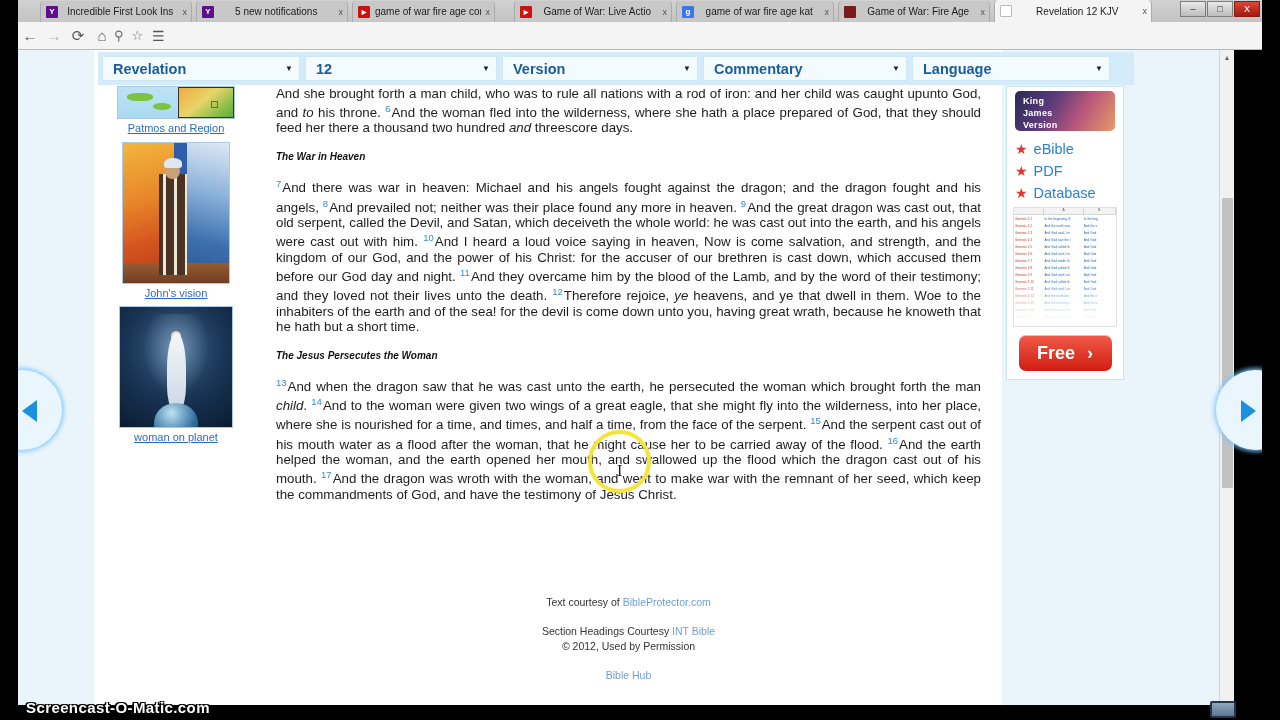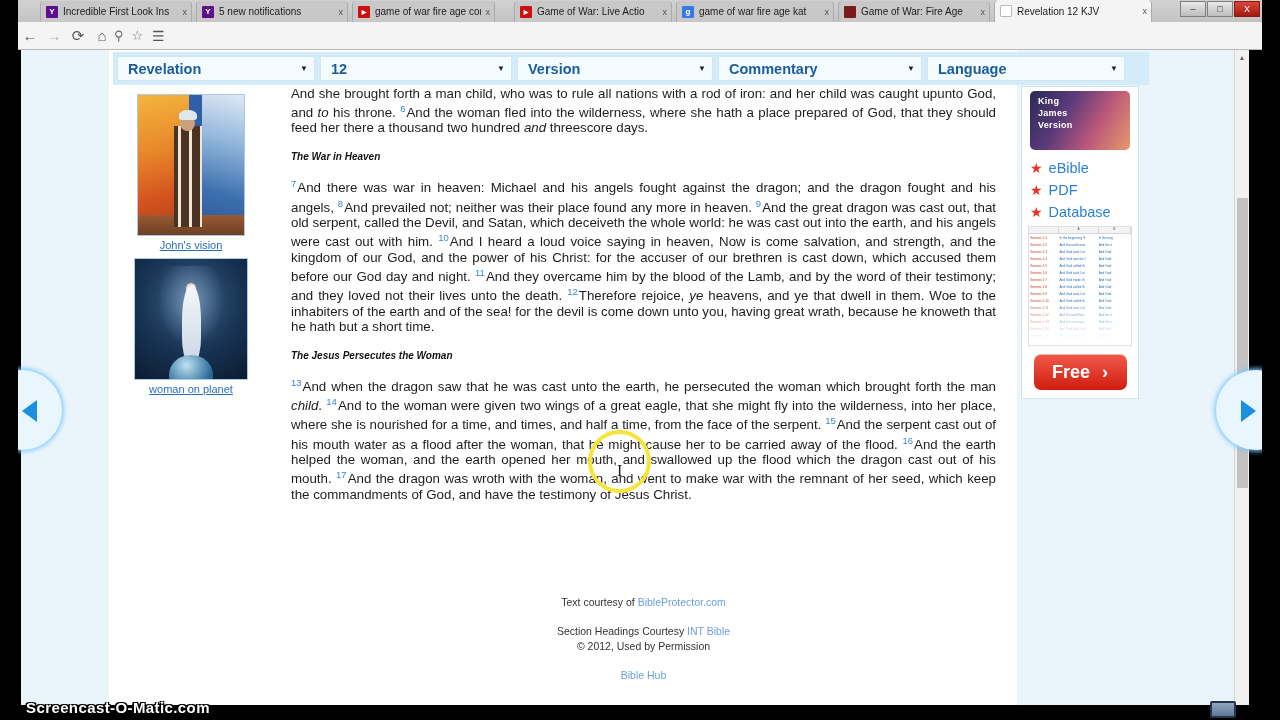--- a/index.html
+++ b/index.html
@@ -37,21 +37,21 @@
     border-radius: 1px;
     display: flex; align-items: center; justify-content: center;
     font-size: 8px; font-weight: bold; color: #fff; line-height: 1;
   }
   .fav-yahoo { background: #5c0f8b; }
   .fav-yt { background: #cc1111; }
   .fav-yt::after { content: "\25B6"; font-size: 6px; }
   .fav-google { background: #3b78e7; }
   .fav-gw { background: #7b1a1a; }
   .fav-bh { background: #ffffff; color: #2e6ab5; border: 1px solid #b9b9b9; }
-  .tab .tlabel { overflow: hidden; text-overflow: clip; flex: 1 1 auto; }
+  .tab .tlabel { overflow: hidden; text-overflow: clip; flex: 1 1 auto; text-align: center; }
   .tab .tclose { margin-left: 5px; font-size: 9px; color: #555; flex: 0 0 auto; }
 
   .winbtns { position: absolute; right: 2px; top: 1px; display: flex; gap: 1px; }
   .winbtn {
     width: 26px; height: 16px; border: 1px solid #7d7d7d;
     background: linear-gradient(#e8e8e8,#bdbdbd);
     font-size: 9px; color: #222; display: flex; align-items: center; justify-content: center;
   }
   .winbtn.close { background: linear-gradient(#d9473a,#a31a0f); color: #fff; border-color: #8d1a10; }
 
@@ -72,21 +72,21 @@
     width: 9px; height: 11px; border: 1px solid #9a9a9a; background: #fff;
     margin-right: 7px; flex: 0 0 9px;
   }
   .url-light { color: #6b6b6b; }
   .omni-right { display: flex; align-items: center; gap: 8px; padding-right: 4px; }
   .icn { font-size: 13px; color: #6d6d6d; }
   .menu-icn { font-size: 14px; color: #555; width: 22px; text-align: center; }
 
   
   .viewport {
-    position: absolute; left: 21px; top: 50px; width: 1228px; height: 655px;
+    position: absolute; left: 6px; top: 50px; width: 1228px; height: 655px;
     background: #f0abfc; overflow: hidden;
   }
   .page {
     position: absolute; left: 0; top: 0; width: 1228px; height: 655px;
     background: linear-gradient(to right,#eef6fc 0%, #eef6fc 88px, #ffffff 88px);
   }
   .page-bg-left { position:absolute; left:0; top:0; width:88px; height:655px; background:#eaf4fb; }
   .page-bg-right { position:absolute; right:0; top:0; width:232px; height:655px; background:#eaf4fb; }
 
   
@@ -182,21 +182,21 @@
   .bh-footer .row { margin-bottom: 14px; }
   .bh-footer a { color: #6c9fd8; text-decoration: none; }
   .bh-footer .tight { margin-bottom: 0; }
 
   
   .right-col {
     position: absolute; left: 1000px; top: 36px; width: 118px;
     background: #fff; border: 1px solid #cfe2f0; padding: 4px 6px 8px 6px;
   }
   .kjv-banner {
-    width: 100px; height: 59px; margin: 0 auto 10px auto;
+    width: 100px; height: 40px; margin: 0 auto 10px auto;
     background: linear-gradient(120deg,#2a2a55 0%, #5b3a7a 35%, #b9577a 65%, #e79a6a 100%);
     border-radius: 5px; color:#fff; font-size: 9px; font-weight: bold;
     padding: 4px 0 0 8px; line-height: 12px; letter-spacing: .3px;
   }
   .adlink {
     display: flex; align-items: center; gap: 6px;
     font-size: 14.5px; color: #2b82d4; margin: 0 0 6px 2px;
   }
   .star { color: #e8342a; font-size: 14px; }
   .sheet {
@@ -370,20 +370,30 @@
           <span class="caret">▼</span>
         </div>
         <div class="bh-sel sel-lang">
           <span>Language</span>
           <span class="caret">▼</span>
         </div>
       </div>
 
       <div class="left-col">
 
+        <div class="imgcard">
+          <div class="imgbox map-thumb">
+            <div class="landA"></div>
+              <div class="landB"></div>
+              <div class="landC"></div>
+            <div class="innerframe"></div>
+              <div class="redbox"></div>
+          </div>
+          <span class="caption">Patmos and Region</span>
+        </div>
 
         <div class="imgcard" style="margin-top:8px;">
           <div class="imgbox john-thumb">
             <div class="flameL"></div>
               <div class="flameR"></div>
             <div class="ground"></div>
               <div class="robe"></div>
             <div class="jhead"></div>
               <div class="turban"></div>
           </div>

